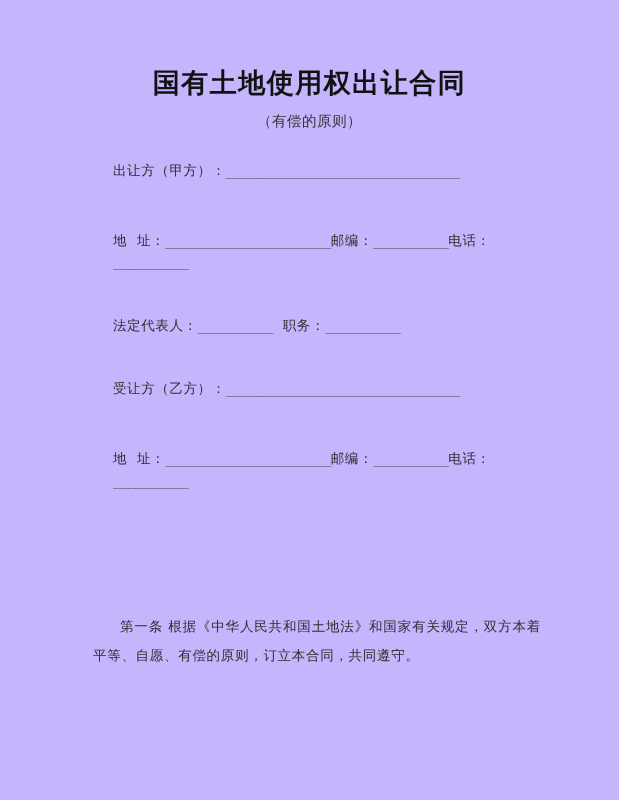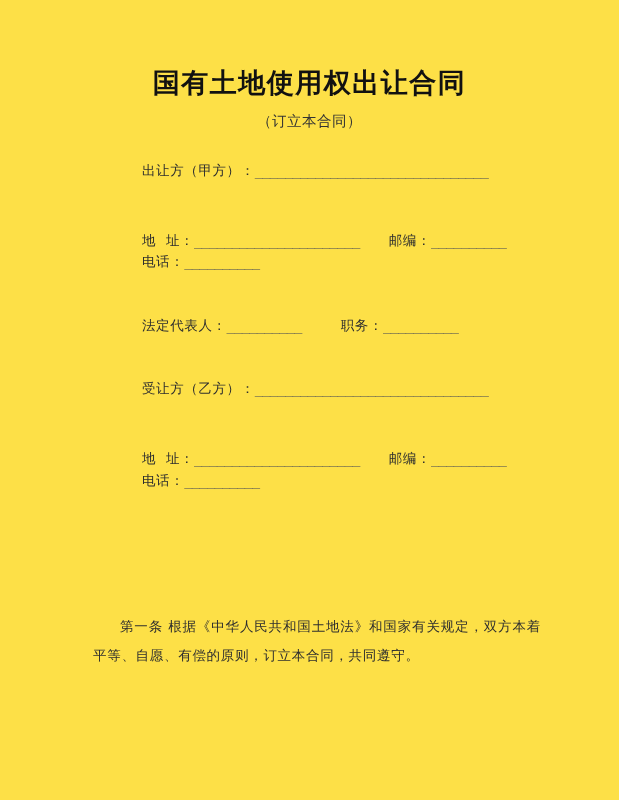--- a/index.html
+++ b/index.html
@@ -16,21 +16,21 @@
     overflow: hidden;
     position: relative;
   }
 
   .page {
     position: absolute;
     top: 0;
     left: 0;
     width: 619px;
     height: 800px;
-    background: #fde047;
+    background: #c4b5fd;
   }
 
   
   .title-block {
     position: absolute;
     top: 66px;
     left: 0;
     width: 619px;
     text-align: center;
   }
@@ -68,21 +68,20 @@
     white-space: normal;
     word-break: break-all;
   }
 
   .field-indent {
     padding-left: 20px;
   }
 
   .field-label {
     white-space: pre;
-    margin-left: 29px;
   }
 
   
   .blank {
     font-family: "DejaVu Sans Mono", "Liberation Mono", monospace;
     letter-spacing: -0.6px;
     color: #555555;
     white-space: pre;
     text-align: right;
   }
@@ -110,21 +109,21 @@
     white-space: pre;
   }
 </style>
 </head>
 <body>
 
 <div class="page">
 
   <div class="title-block">
     <h1 class="doc-title">国有土地使用权出让合同</h1>
-    <div class="doc-subtitle">（订立本合同）</div>
+    <div class="doc-subtitle">（有偿的原则）</div>
   </div>
 
   <div class="form-body">
 
     <div class="field-row field-indent">
       <span class="field-label">出让方（甲方）：</span><span class="blank">_______________________________</span>
     </div>
 
     <div class="gap-xl"></div>
 

